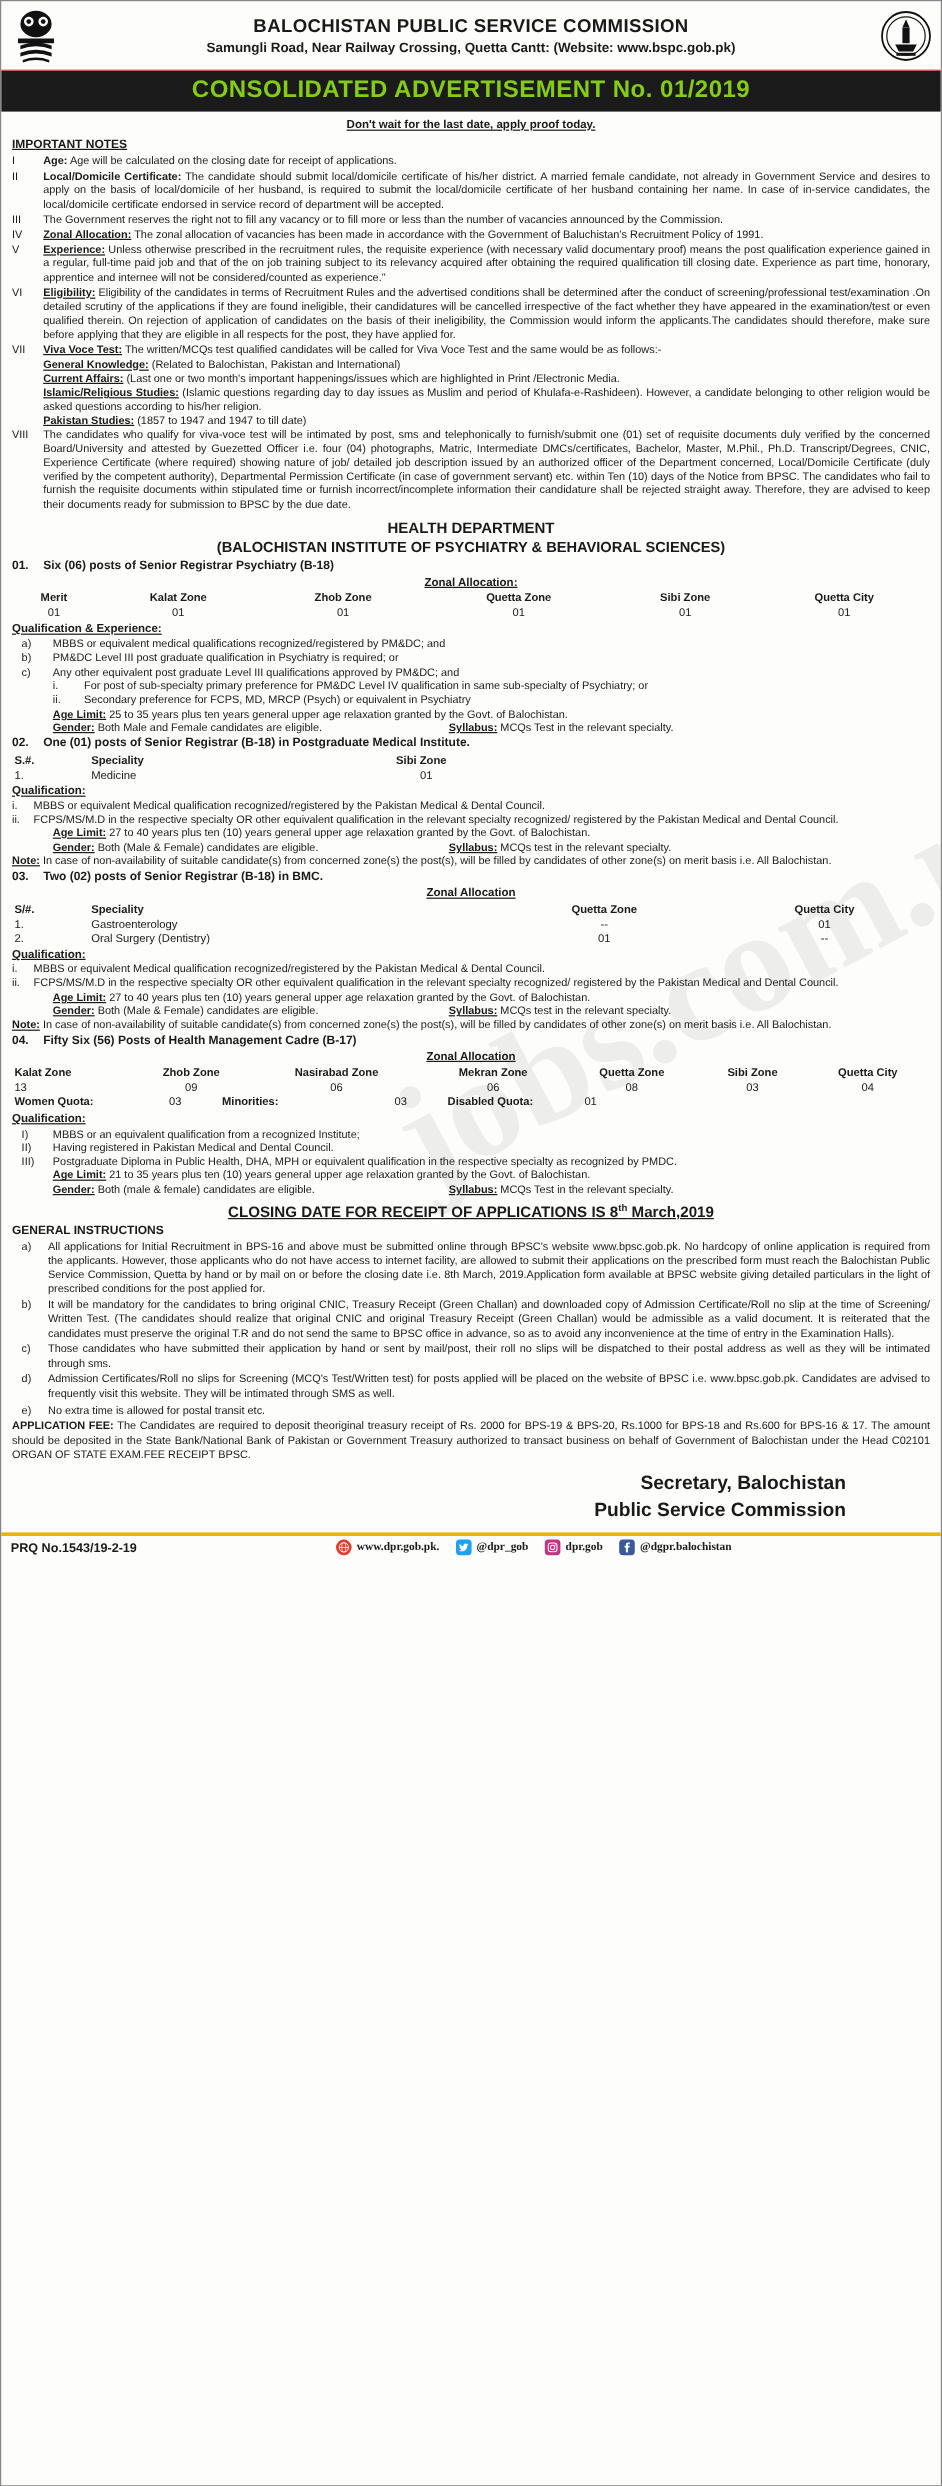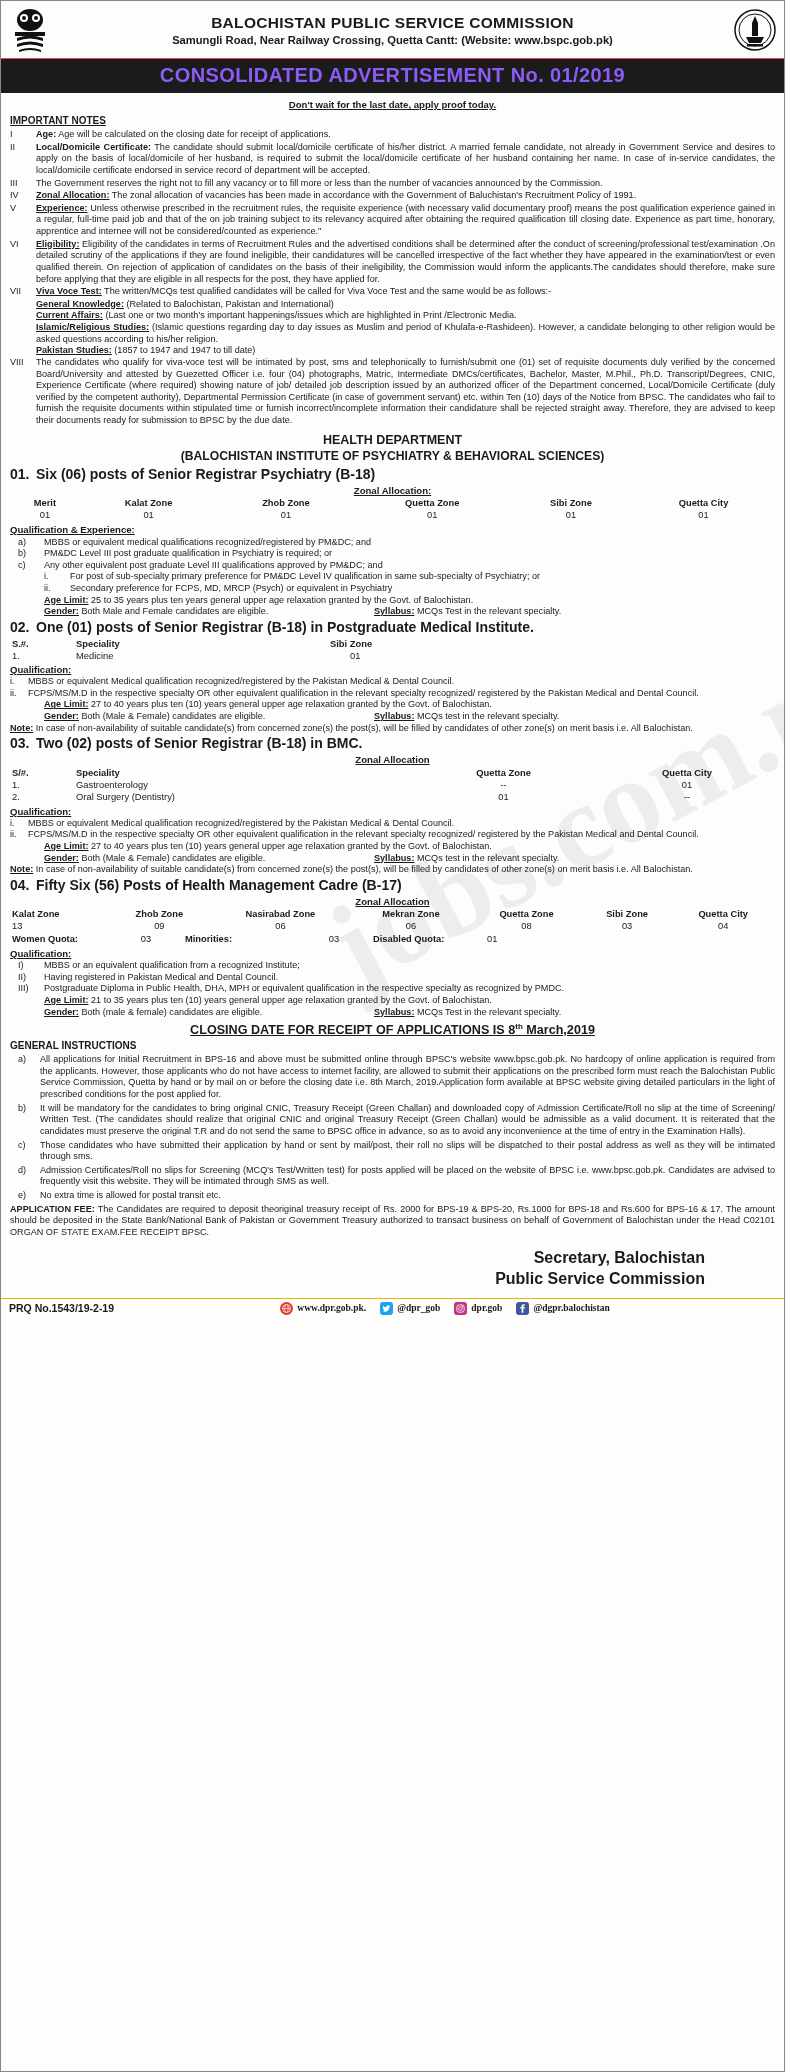--- a/index.html
+++ b/index.html
@@ -60,21 +60,21 @@
   }
   .crest {
     width: 46px; height: 50px;
     display: flex; align-items: center; justify-content: center;
     flex: 0 0 46px;
   }
   .crest svg { display:block; }
 
   .banner {
     background: #1b1b1b;
-    color: #8b5cf6;
+    color: #84cc16;
     text-align: center;
     font-size: 20px;
     font-weight: bold;
     letter-spacing: .4px;
     padding: 5px 0 6px 0;
   }
 
   .body-wrap {
     padding: 5px 9px 4px 9px;
     font-size: 9.1px;
@@ -133,21 +133,21 @@
   }
   .dept2 {
     text-align: center;
     font-size: 12.2px;
     font-weight: bold;
     margin: 0 0 2px 0;
   }
 
   .post-title {
     display: flex;
-    font-size: 14px;
+    font-size: 10px;
     font-weight: bold;
     margin: 1px 0 1px 0;
   }
   .post-title .pn { flex: 0 0 26px; }
 
   .za-title {
     text-align: center;
     font-size: 9.6px;
     font-weight: bold;
     text-decoration: underline;
@@ -245,21 +245,21 @@
     text-align: right;
     padding-right: 70px;
     margin-top: 8px;
   }
   .sig div { font-size: 16px; font-weight: bold; line-height: 1.35; }
 
   
   .footer {
     display: flex;
     align-items: center;
-    border-top: 1px solid #eab308;
+    border-top: 3px solid #eab308;
     padding: 3px 8px;
     margin-top: 4px;
   }
   .prq { font-size: 10.5px; font-weight: bold; flex: 0 0 auto; }
   .social {
     flex: 1;
     display: flex;
     align-items: center;
     justify-content: center;
     gap: 14px;

